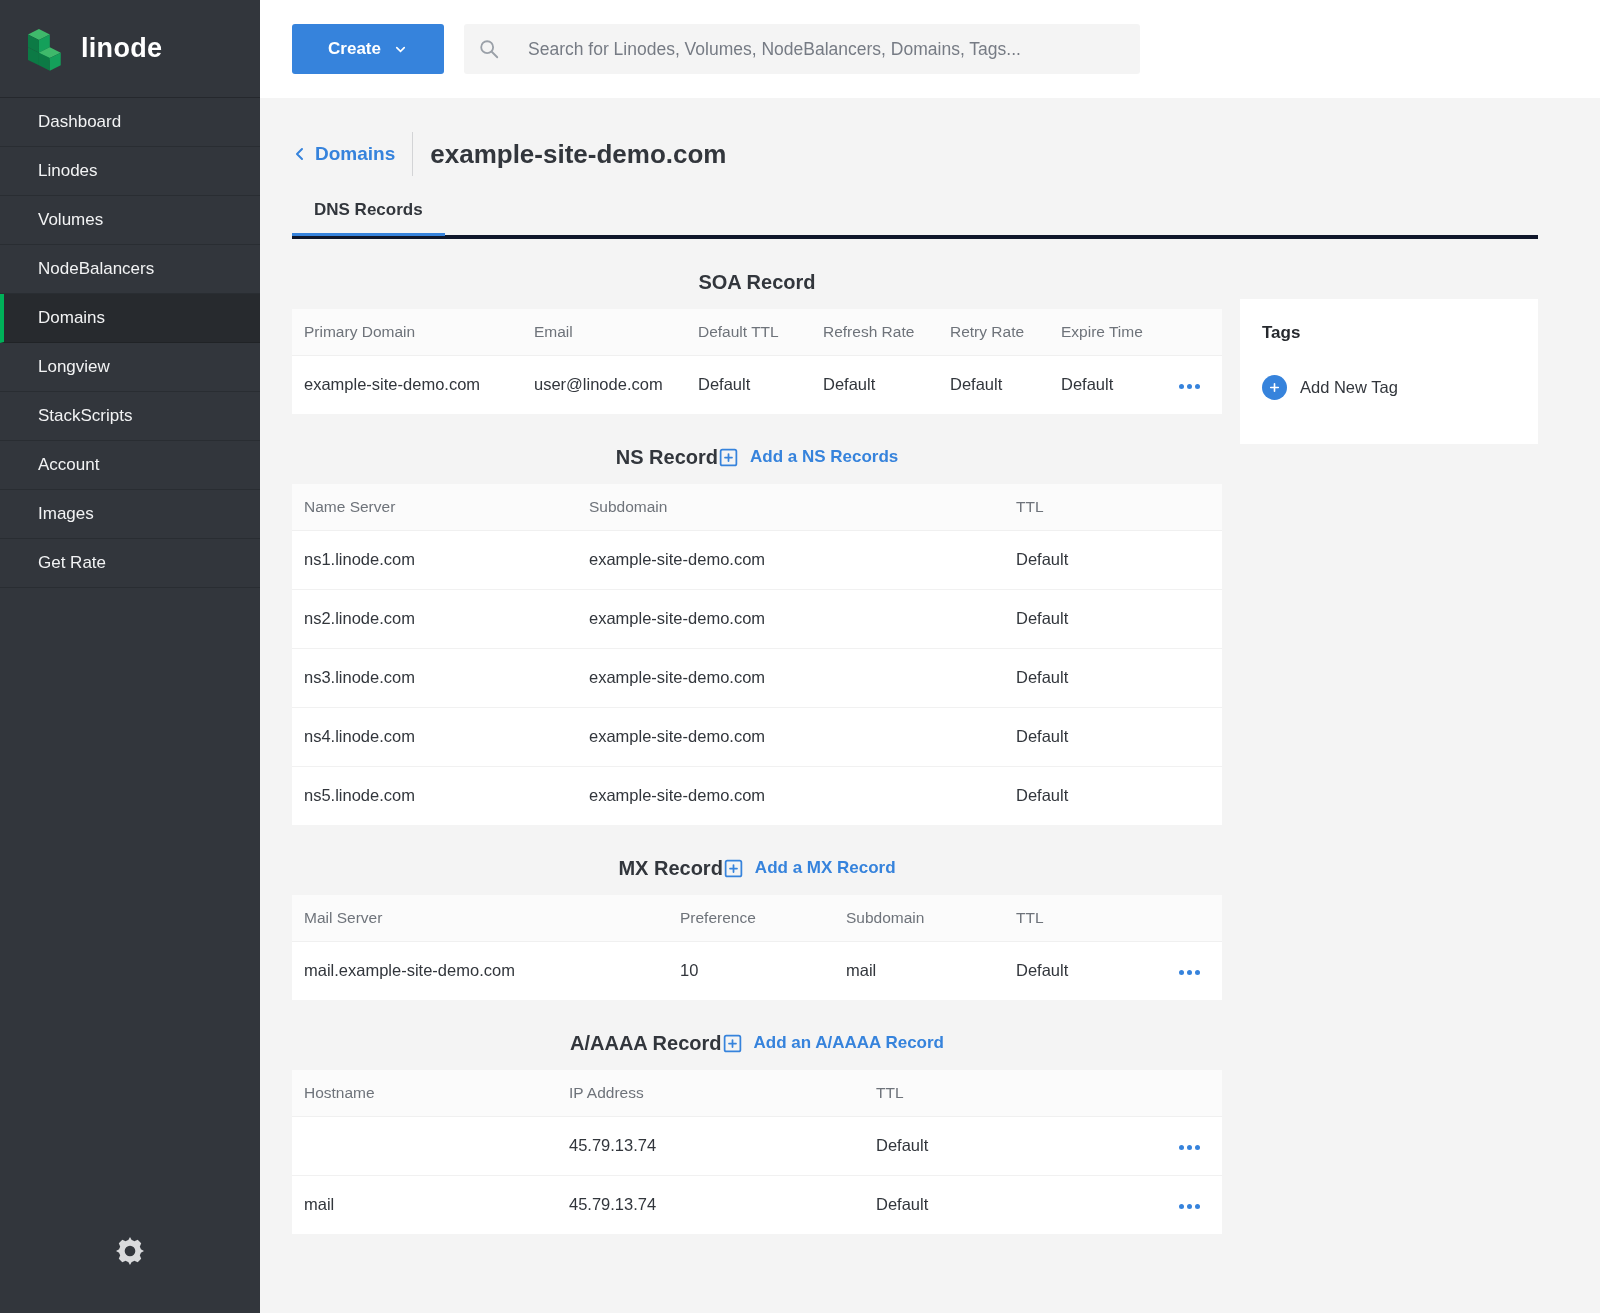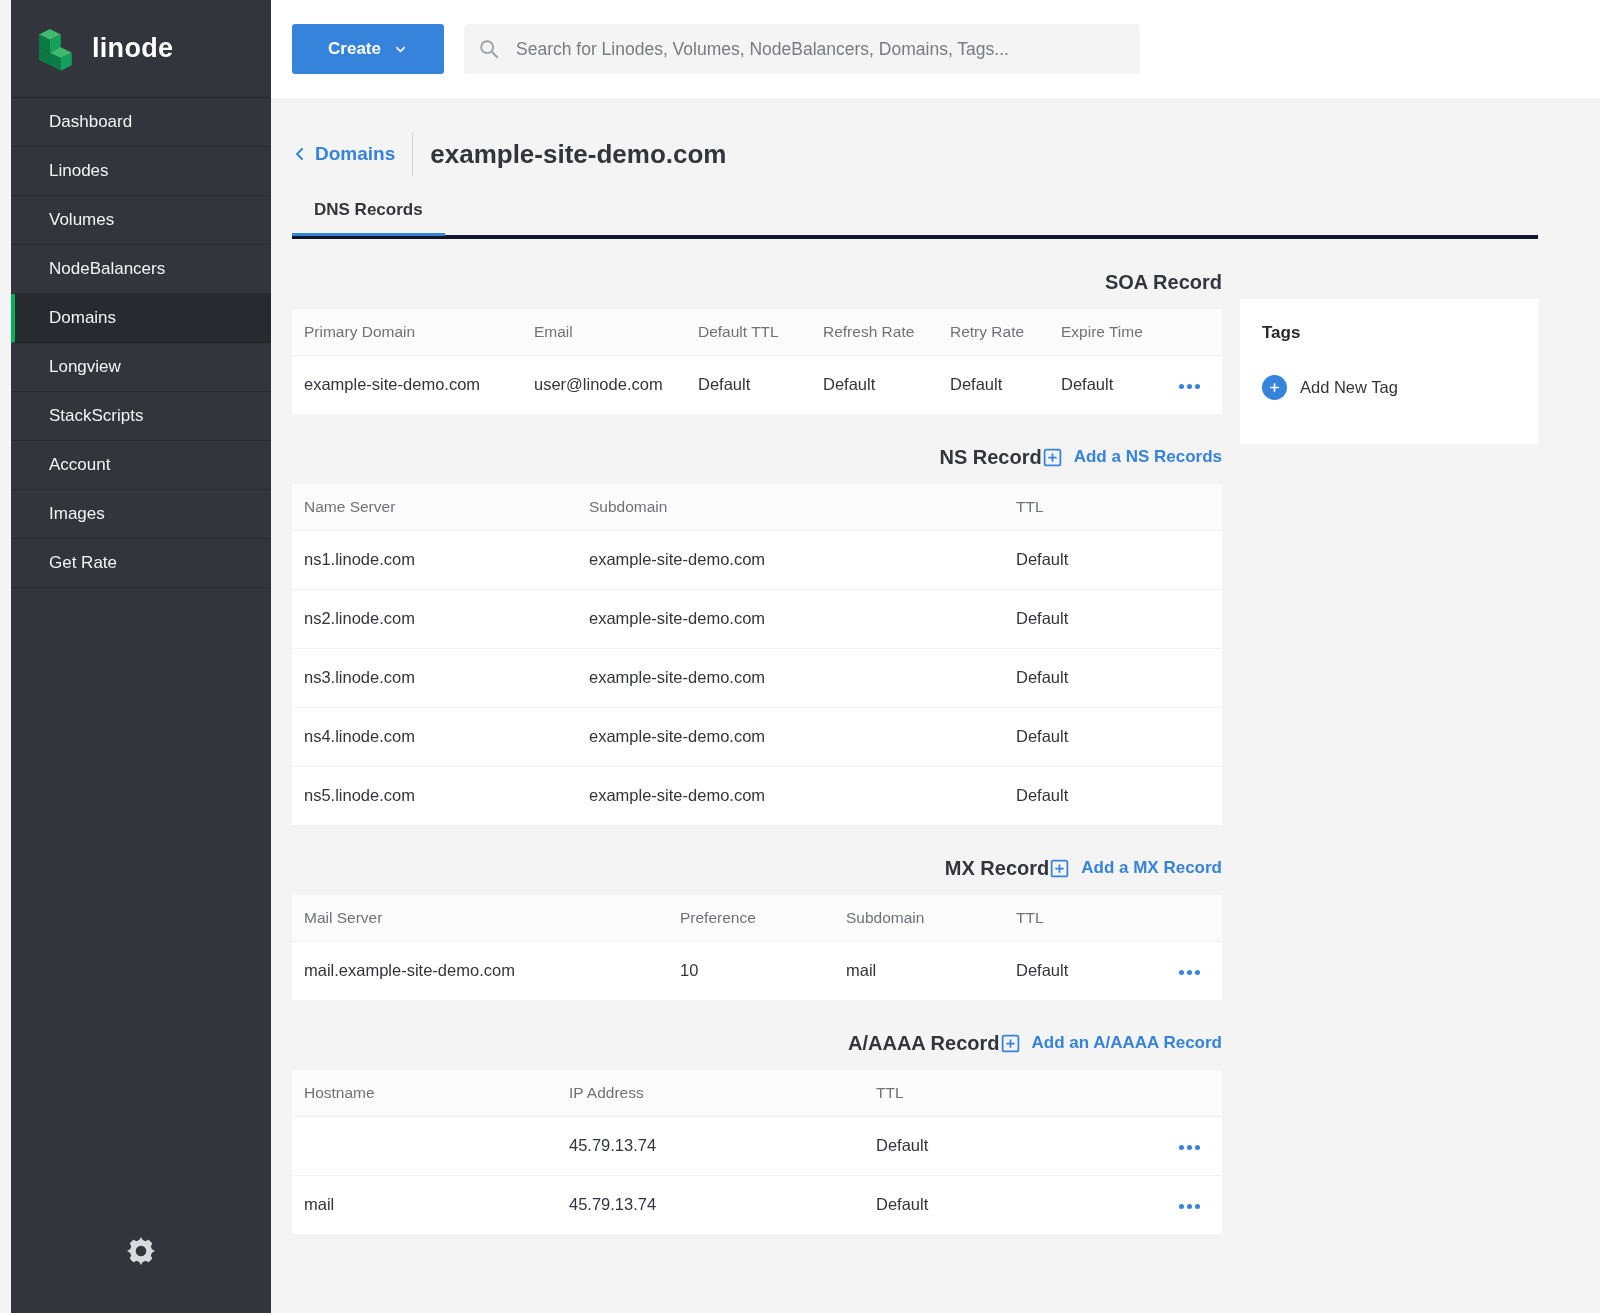--- a/index.html
+++ b/index.html
@@ -4,21 +4,21 @@
 <style>
   * { box-sizing: border-box; margin: 0; padding: 0; }
   html, body {
     width: 1600px; height: 1313px;
     font-family: "Liberation Sans", sans-serif;
     background: #f4f4f4;
     overflow: hidden;
   }
   
   .sidebar {
-    position: absolute; left: 11px; top: 0; width: 260px; height: 1313px;
+    position: absolute; left: 0; top: 0; width: 260px; height: 1313px;
     background: #32363c; color: #fff; z-index: 5; text-align: center;
   }
   .logo-area {
     height: 98px; display: flex; align-items: center; gap: 13px;
     padding-left: 28px; border-bottom: 1px solid rgba(0,0,0,0.25);
   }
   .logo-text { font-size: 27px; font-weight: 700; color: #fff; letter-spacing: 0.3px; }
   .nav-item {
     height: 49px; display: flex; align-items: center;
     padding-left: 38px; font-size: 17px; color: #f2f3f4;
@@ -42,21 +42,21 @@
   }
   .create-btn {
     width: 152px; height: 50px; background: #3683dc; color: #fff;
     border: none; border-radius: 3px; font-size: 17px; font-weight: 700;
     font-family: "Liberation Sans", sans-serif;
     display: flex; align-items: center; justify-content: center; gap: 12px;
     cursor: pointer; flex: none;
   }
   .search-wrap {
     margin-left: 20px; width: 676px; height: 50px; background: #f4f4f4;
-    border-radius: 3px; display: flex; align-items: center; gap: 16px;
+    border-radius: 3px; display: flex; align-items: center; gap: 28px;
     padding: 0 14px; flex: none;
   }
   .search-wrap input {
     flex: 1; background: transparent; border: none; outline: none;
     font-size: 17.5px; color: #333; font-family: "Liberation Sans", sans-serif;
   }
   .search-wrap input::placeholder { color: #767b84; }
   .top-right { margin-left: auto; display: flex; align-items: center; }
   .avatar {
     width: 48px; height: 48px; border-radius: 50%; background: #9aa0a6;
@@ -81,21 +81,21 @@
   .page-title { font-size: 26px; font-weight: 700; color: #32363c; }
   .tabs-row { margin-top: 16px; border-bottom: 4px solid #0f172a; }
   .tab {
     display: inline-block; padding: 6px 22px 13px; margin-bottom: -1px;
     font-size: 17px; font-weight: 600; color: #32363c;
     border-bottom: 3px solid #3683dc; cursor: pointer;
   }
   .content-row { display: flex; gap: 18px; }
   .left-col { width: 930px; flex: none; }
   .section-head {
-    display: flex; justify-content: flex-end; align-items: center;
+    display: flex; justify-content: center; align-items: center;
     margin-top: 26px; margin-bottom: 10px; height: 34px;
   }
   .section-head h2 { font-size: 20px; font-weight: 700; color: #32363c; }
   .add-link {
     display: flex; align-items: center; gap: 11px; color: #3683dc;
     font-size: 17px; font-weight: 600; cursor: pointer;
   }
   table.records { width: 100%; background: #fff; border-collapse: collapse; }
   table.records thead th {
     height: 46px; background: #fbfbfb; text-align: left;

